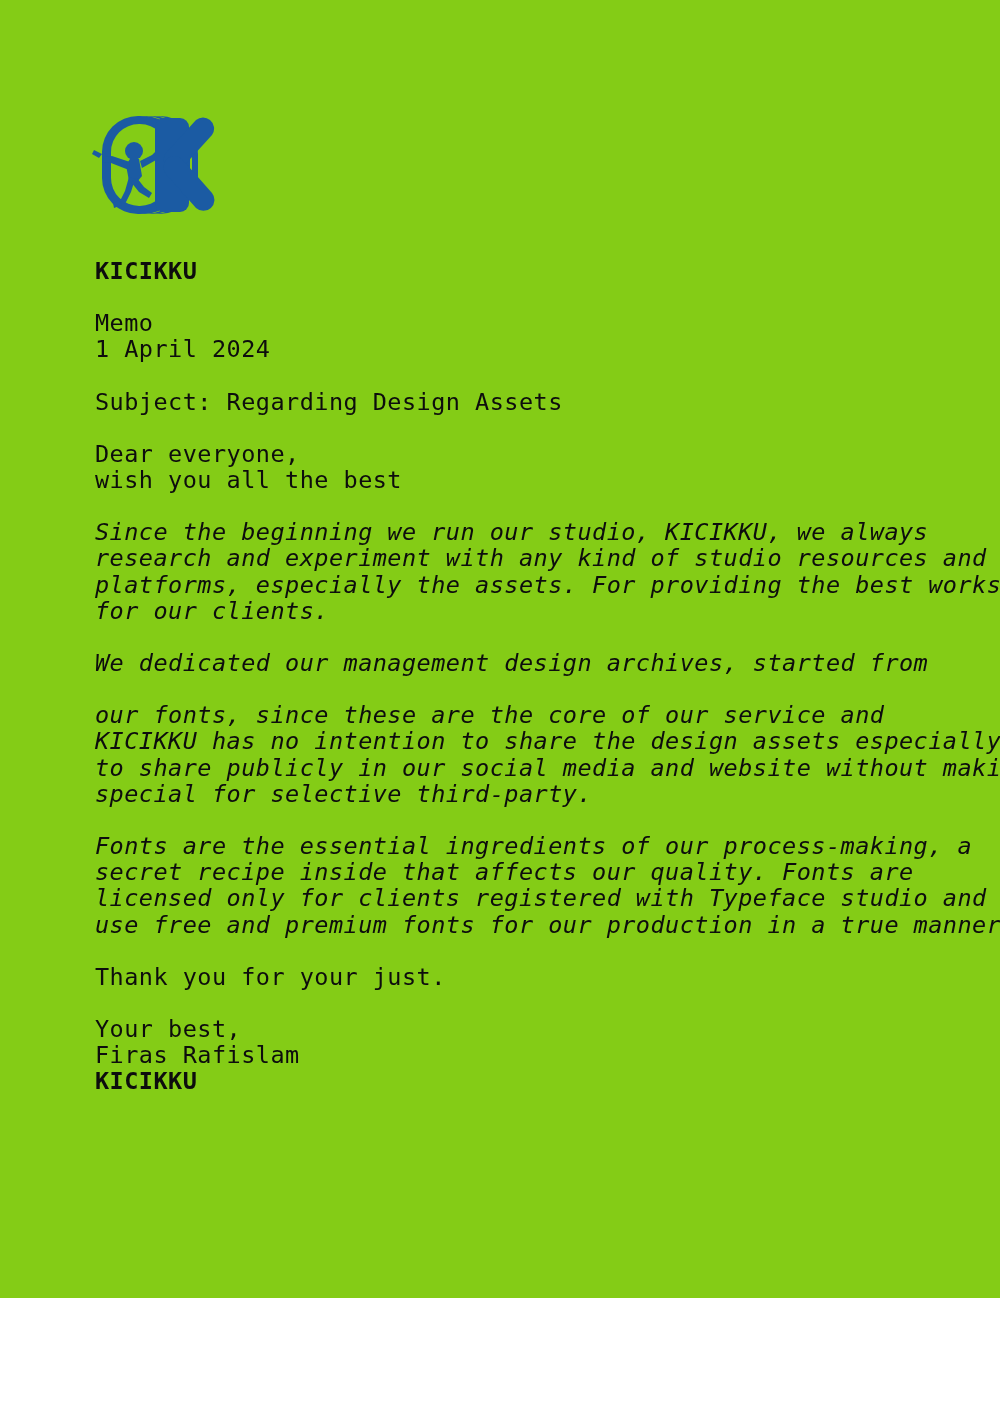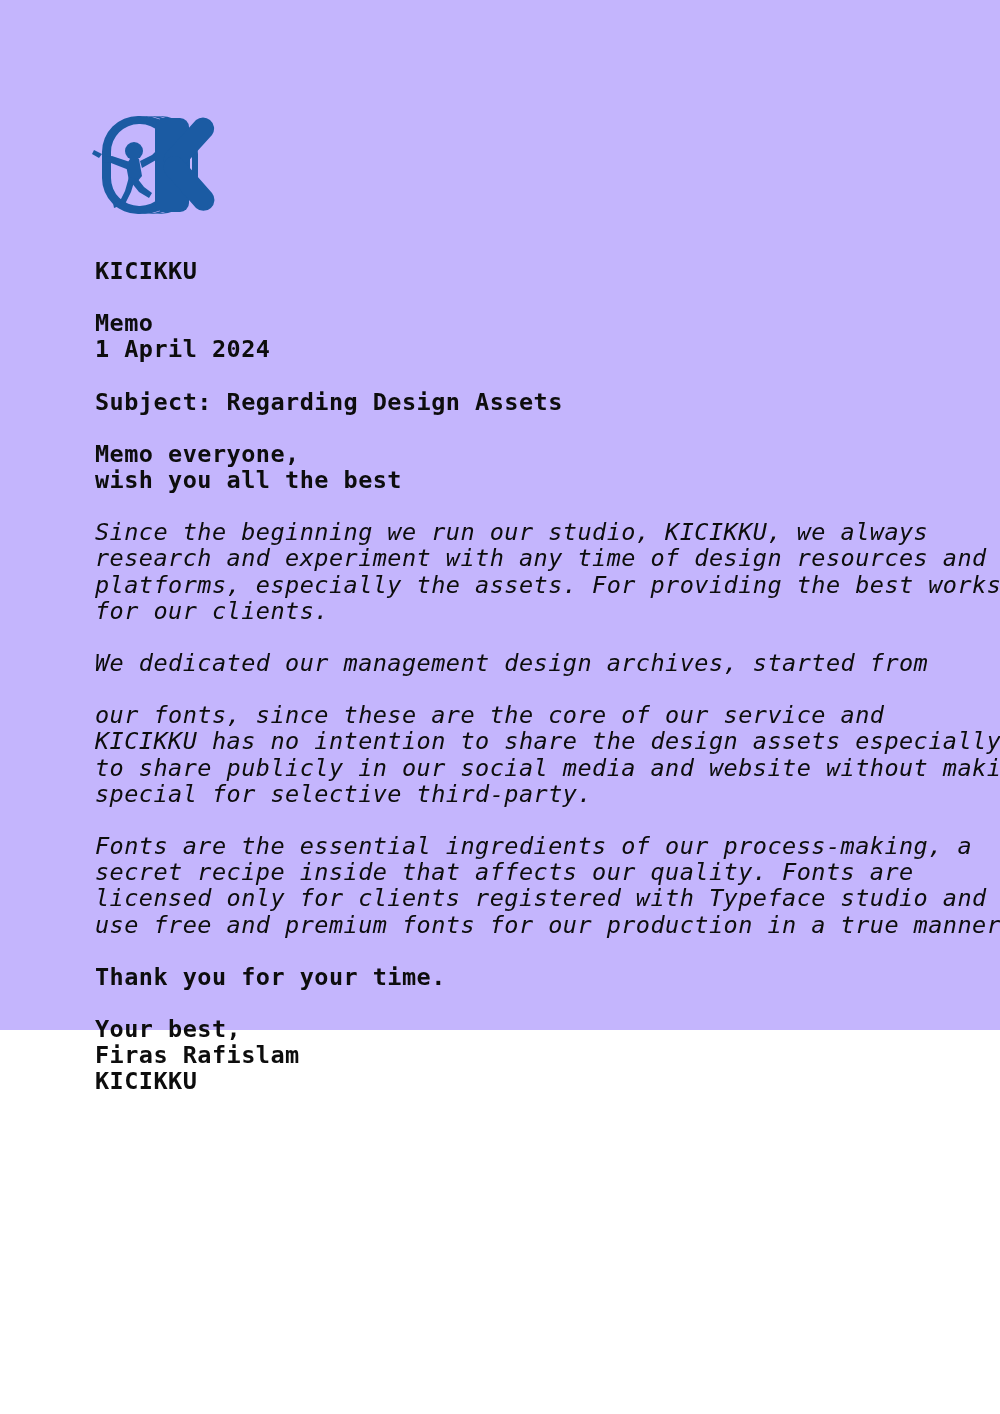--- a/index.html
+++ b/index.html
@@ -10,22 +10,22 @@
   body {
     width: 1000px;
     height: 1414px;
     font-family: "DejaVu Sans Mono", "Liberation Mono", monospace;
     color: #0d0d0d;
     -webkit-font-smoothing: antialiased;
   }
   .page {
     position: relative;
     width: 1000px;
-    height: 1030px;
-    background: #c4b5fd;
+    height: 1298px;
+    background: #84cc16;
     box-sizing: border-box;
   }
 
   
   .logo-block {
     position: absolute;
     left: 86px;
     top: 104px;
     width: 130px;
     height: 122px;
@@ -50,21 +50,21 @@
   .block:last-child {
     margin-bottom: 16px;
   }
 
   .line {
     display: block;
     font-size: 23.5px;
     line-height: 26.2px;
     letter-spacing: 0.02em;
     white-space: pre;
-    font-weight: 700;
+    font-weight: 400;
   }
   .line.bold {
     font-weight: 700;
   }
 
   
   .para .line {
     font-weight: 400;
     font-style: italic;
   }
@@ -182,27 +182,27 @@
     <div class="block">
       <span class="line">Memo</span>
       <span class="line">1 April 2024</span>
     </div>
 
     <div class="block">
       <span class="line">Subject: Regarding Design Assets</span>
     </div>
 
     <div class="block">
-      <span class="line">Memo everyone,</span>
+      <span class="line">Dear everyone,</span>
       <span class="line">wish you all the best</span>
     </div>
 
     <div class="block para">
       <span class="line">Since the beginning we run our studio, KICIKKU, we always</span>
-      <span class="line">research and experiment with any time of design resources and</span>
+      <span class="line">research and experiment with any kind of studio resources and</span>
       <span class="line">platforms, especially the assets. For providing the best works</span>
       <span class="line">for our clients.</span>
     </div>
 
     <div class="block para">
       <span class="line">We dedicated our management design archives, started from</span>
     </div>
 
     <div class="block para">
       <span class="line">our fonts, since these are the core of our service and</span>
@@ -212,21 +212,21 @@
     </div>
 
     <div class="block para">
       <span class="line">Fonts are the essential ingredients of our process-making, a</span>
       <span class="line">secret recipe inside that affects our quality. Fonts are</span>
       <span class="line">licensed only for clients registered with Typeface studio and we</span>
       <span class="line">use free and premium fonts for our production in a true manner.</span>
     </div>
 
     <div class="block">
-      <span class="line">Thank you for your time.</span>
+      <span class="line">Thank you for your just.</span>
     </div>
 
     <div class="block">
       <span class="line">Your best,</span>
       <span class="line">Firas Rafislam</span>
       <span class="line bold">KICIKKU</span>
     </div>
 
   </div>
 </div>

